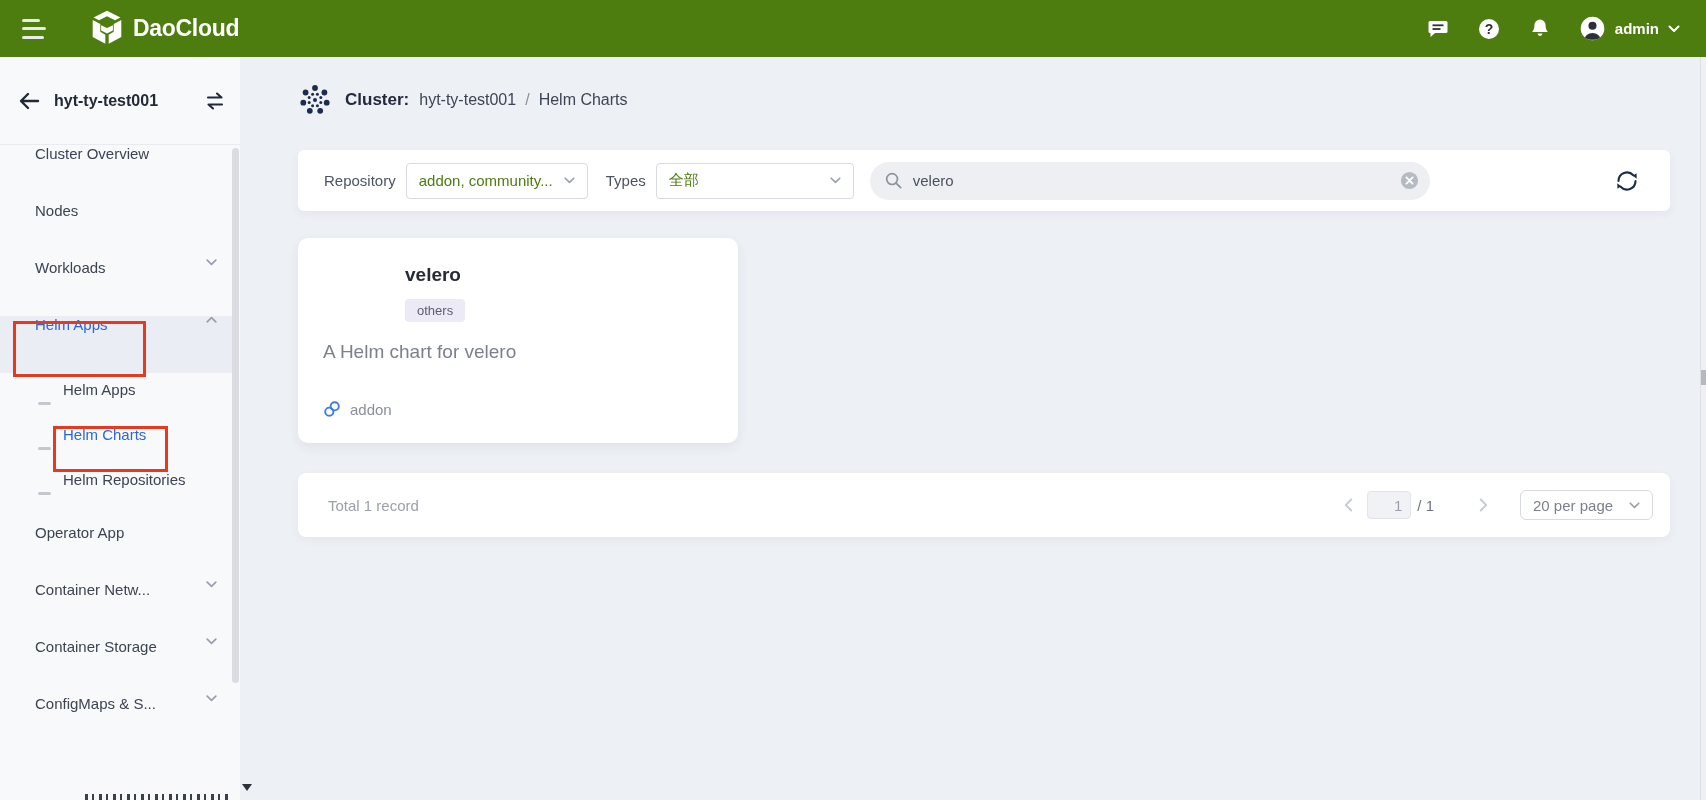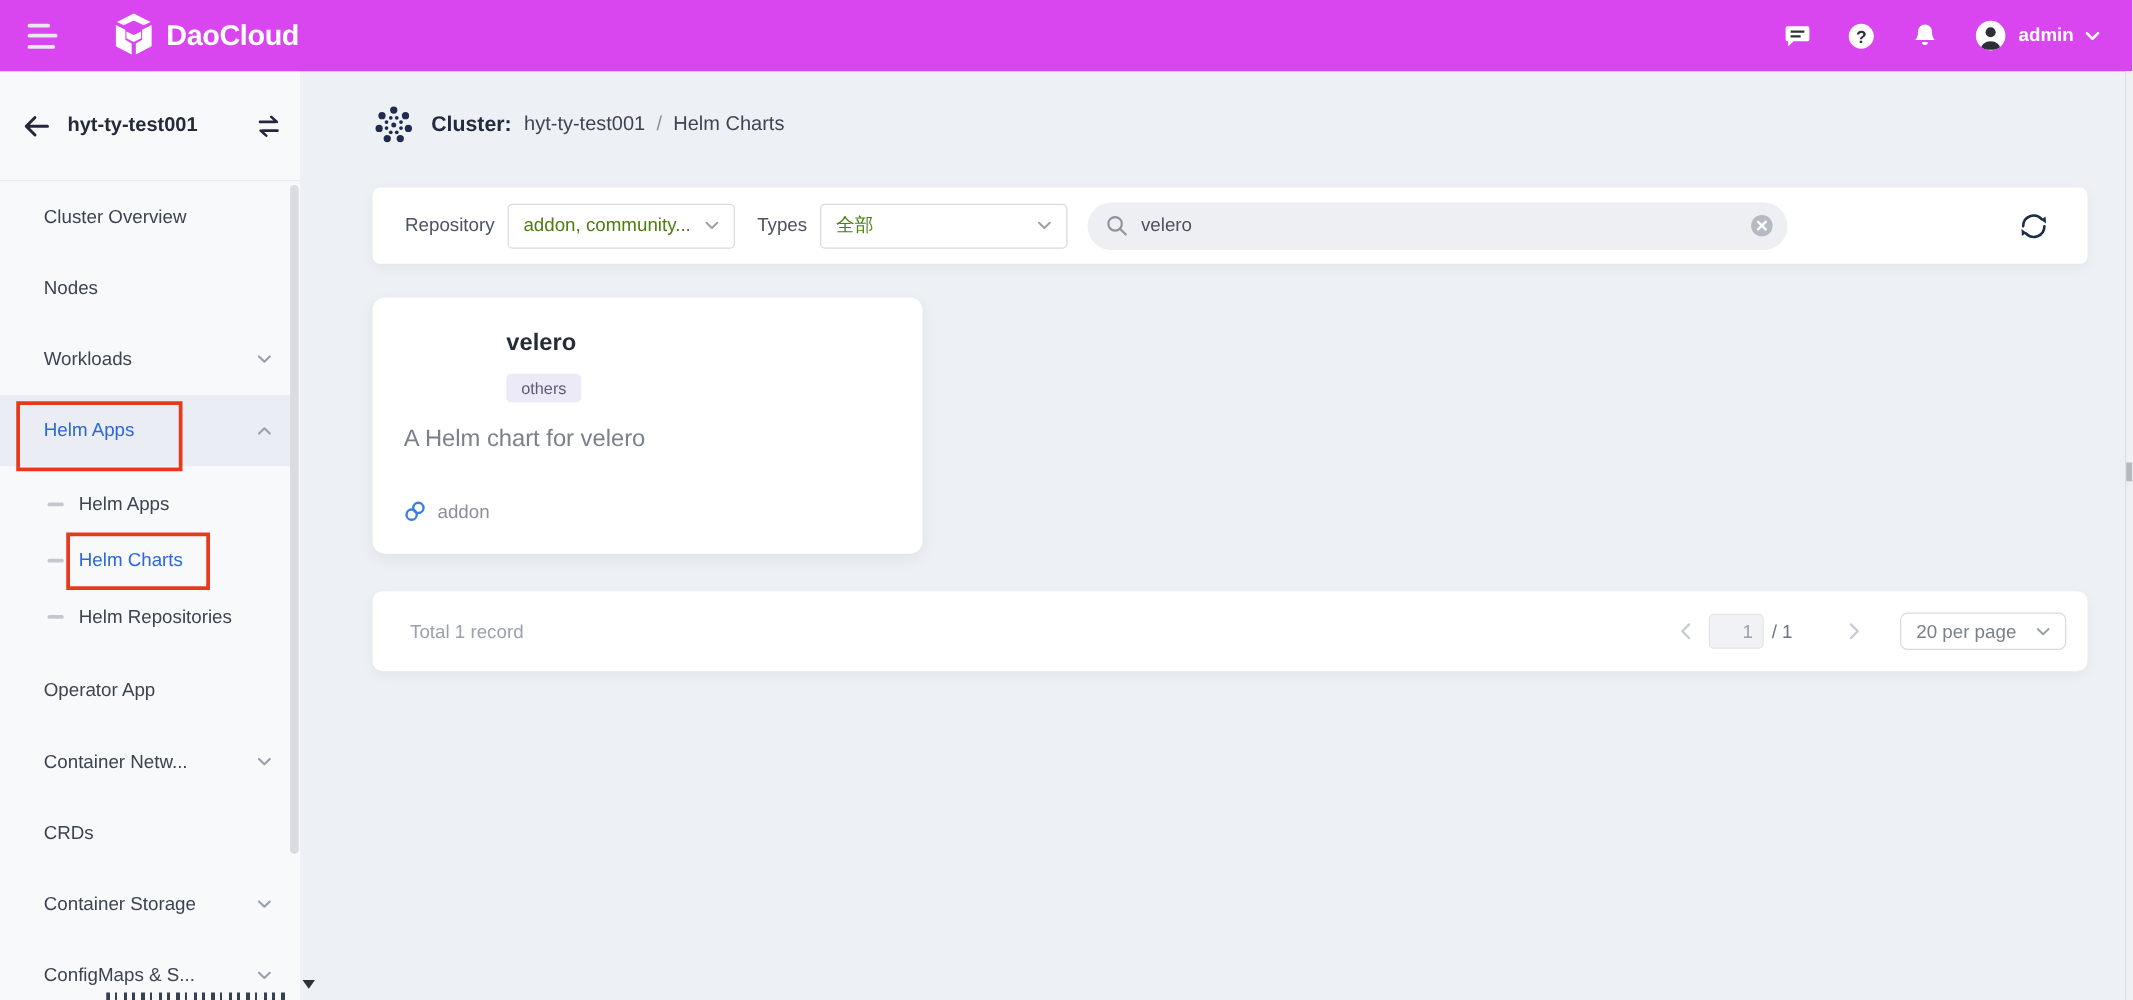--- a/index.html
+++ b/index.html
@@ -1,20 +1,20 @@
 <!DOCTYPE html>
 <html><head>
 <meta charset="utf-8">
 <style>
   html,body{margin:0;padding:0;background:#edf0f4;}
   .root{position:relative;width:1706px;height:800px;overflow:hidden;
         font-family:"Liberation Sans",sans-serif;background:#edf0f4;color:#3c4452;}
 
   
-  .navbar{position:absolute;left:0;top:0;width:100%;height:57px;background:#d946ef;
+  .navbar{position:absolute;left:0;top:0;width:100%;height:57px;background:#4d7c0f;
           display:flex;align-items:center;z-index:30;}
   .hamburger{margin-left:22px;width:26px;height:20px;display:flex;flex-direction:column;
              justify-content:space-between;background:none;border:none;cursor:pointer;padding:0;}
   .hamburger span{height:3px;border-radius:2px;background:#e8eaee;}
   .hamburger span:nth-child(1){width:18px;align-self:flex-start;}
   .hamburger span:nth-child(2){width:24px;}
   .hamburger span:nth-child(3){width:22px;align-self:flex-start;}
   .brand{display:flex;align-items:center;gap:9px;margin-left:42px;cursor:pointer;}
   .brand-text{color:#fff;font-size:23px;font-weight:700;letter-spacing:-.3px;}
   .nav-right{margin-left:auto;display:flex;align-items:center;gap:27px;padding-right:26px;}
@@ -22,21 +22,21 @@
   .user-menu{display:flex;align-items:center;gap:9px;cursor:pointer;}
   .user-name{color:#fff;font-size:15px;font-weight:700;}
 
   
   .sidebar{position:absolute;left:0;top:57px;width:240px;bottom:0;background:#f8f9fb;z-index:20;}
   .sidebar-header{height:87px;display:flex;align-items:center;padding:0 14px 0 18px;
                   border-bottom:1px solid #e9ebf0;}
   .back-btn,.swap-btn{background:none;border:none;padding:0;cursor:pointer;display:flex;align-items:center;}
   .sb-cluster{font-size:16px;font-weight:700;color:#232a38;margin-left:14px;flex:1;}
   .menu{width:233px;}
-  .menu-item{height:57px;display:flex;align-items:center;padding:0 16px 0 35px;
+  .menu-item{height:57px;display:flex;padding:0 16px 0 35px;
              font-size:15px;color:#3c4452;cursor:pointer;position:relative;box-sizing:border-box;}
   .menu-item.sub{height:45px;padding-left:63px;}
   .menu-item.sub.first{margin-top:8px;}
   .menu-item.sub.last{margin-bottom:8px;}
   .menu-item.highlight{background:#eaedf3;}
   .menu-item.active .mi-label{color:#2b67d9;}
   .mi-dash{display:none;position:absolute;left:38px;top:50%;margin-top:-2px;width:13px;height:3px;
            border-radius:2px;background:#c3c8cf;}
   .menu-item.sub .mi-dash{display:block;}
   .mi-chev{display:none;margin-left:auto;color:#98a0ab;}
@@ -225,25 +225,20 @@
 
           <span class="mi-label">Operator App</span>
 
         </div>
         <div class="menu-item chev-down">
 
           <span class="mi-label">Container Netw...</span>
           <svg class="mi-chev" width="11" height="7" viewBox="0 0 11 7">
             <polyline points="1.2,1.2 5.5,5.4 9.8,1.2" fill="none" stroke="currentColor" stroke-width="1.7" stroke-linecap="round" stroke-linejoin="round"></polyline>
           </svg>
-        </div>
-        <div class="menu-item">
-
-          <span class="mi-label">CRDs</span>
-
         </div>
         <div class="menu-item chev-down">
 
           <span class="mi-label">Container Storage</span>
           <svg class="mi-chev" width="11" height="7" viewBox="0 0 11 7">
             <polyline points="1.2,1.2 5.5,5.4 9.8,1.2" fill="none" stroke="currentColor" stroke-width="1.7" stroke-linecap="round" stroke-linejoin="round"></polyline>
           </svg>
         </div>
         <div class="menu-item chev-down">
 

